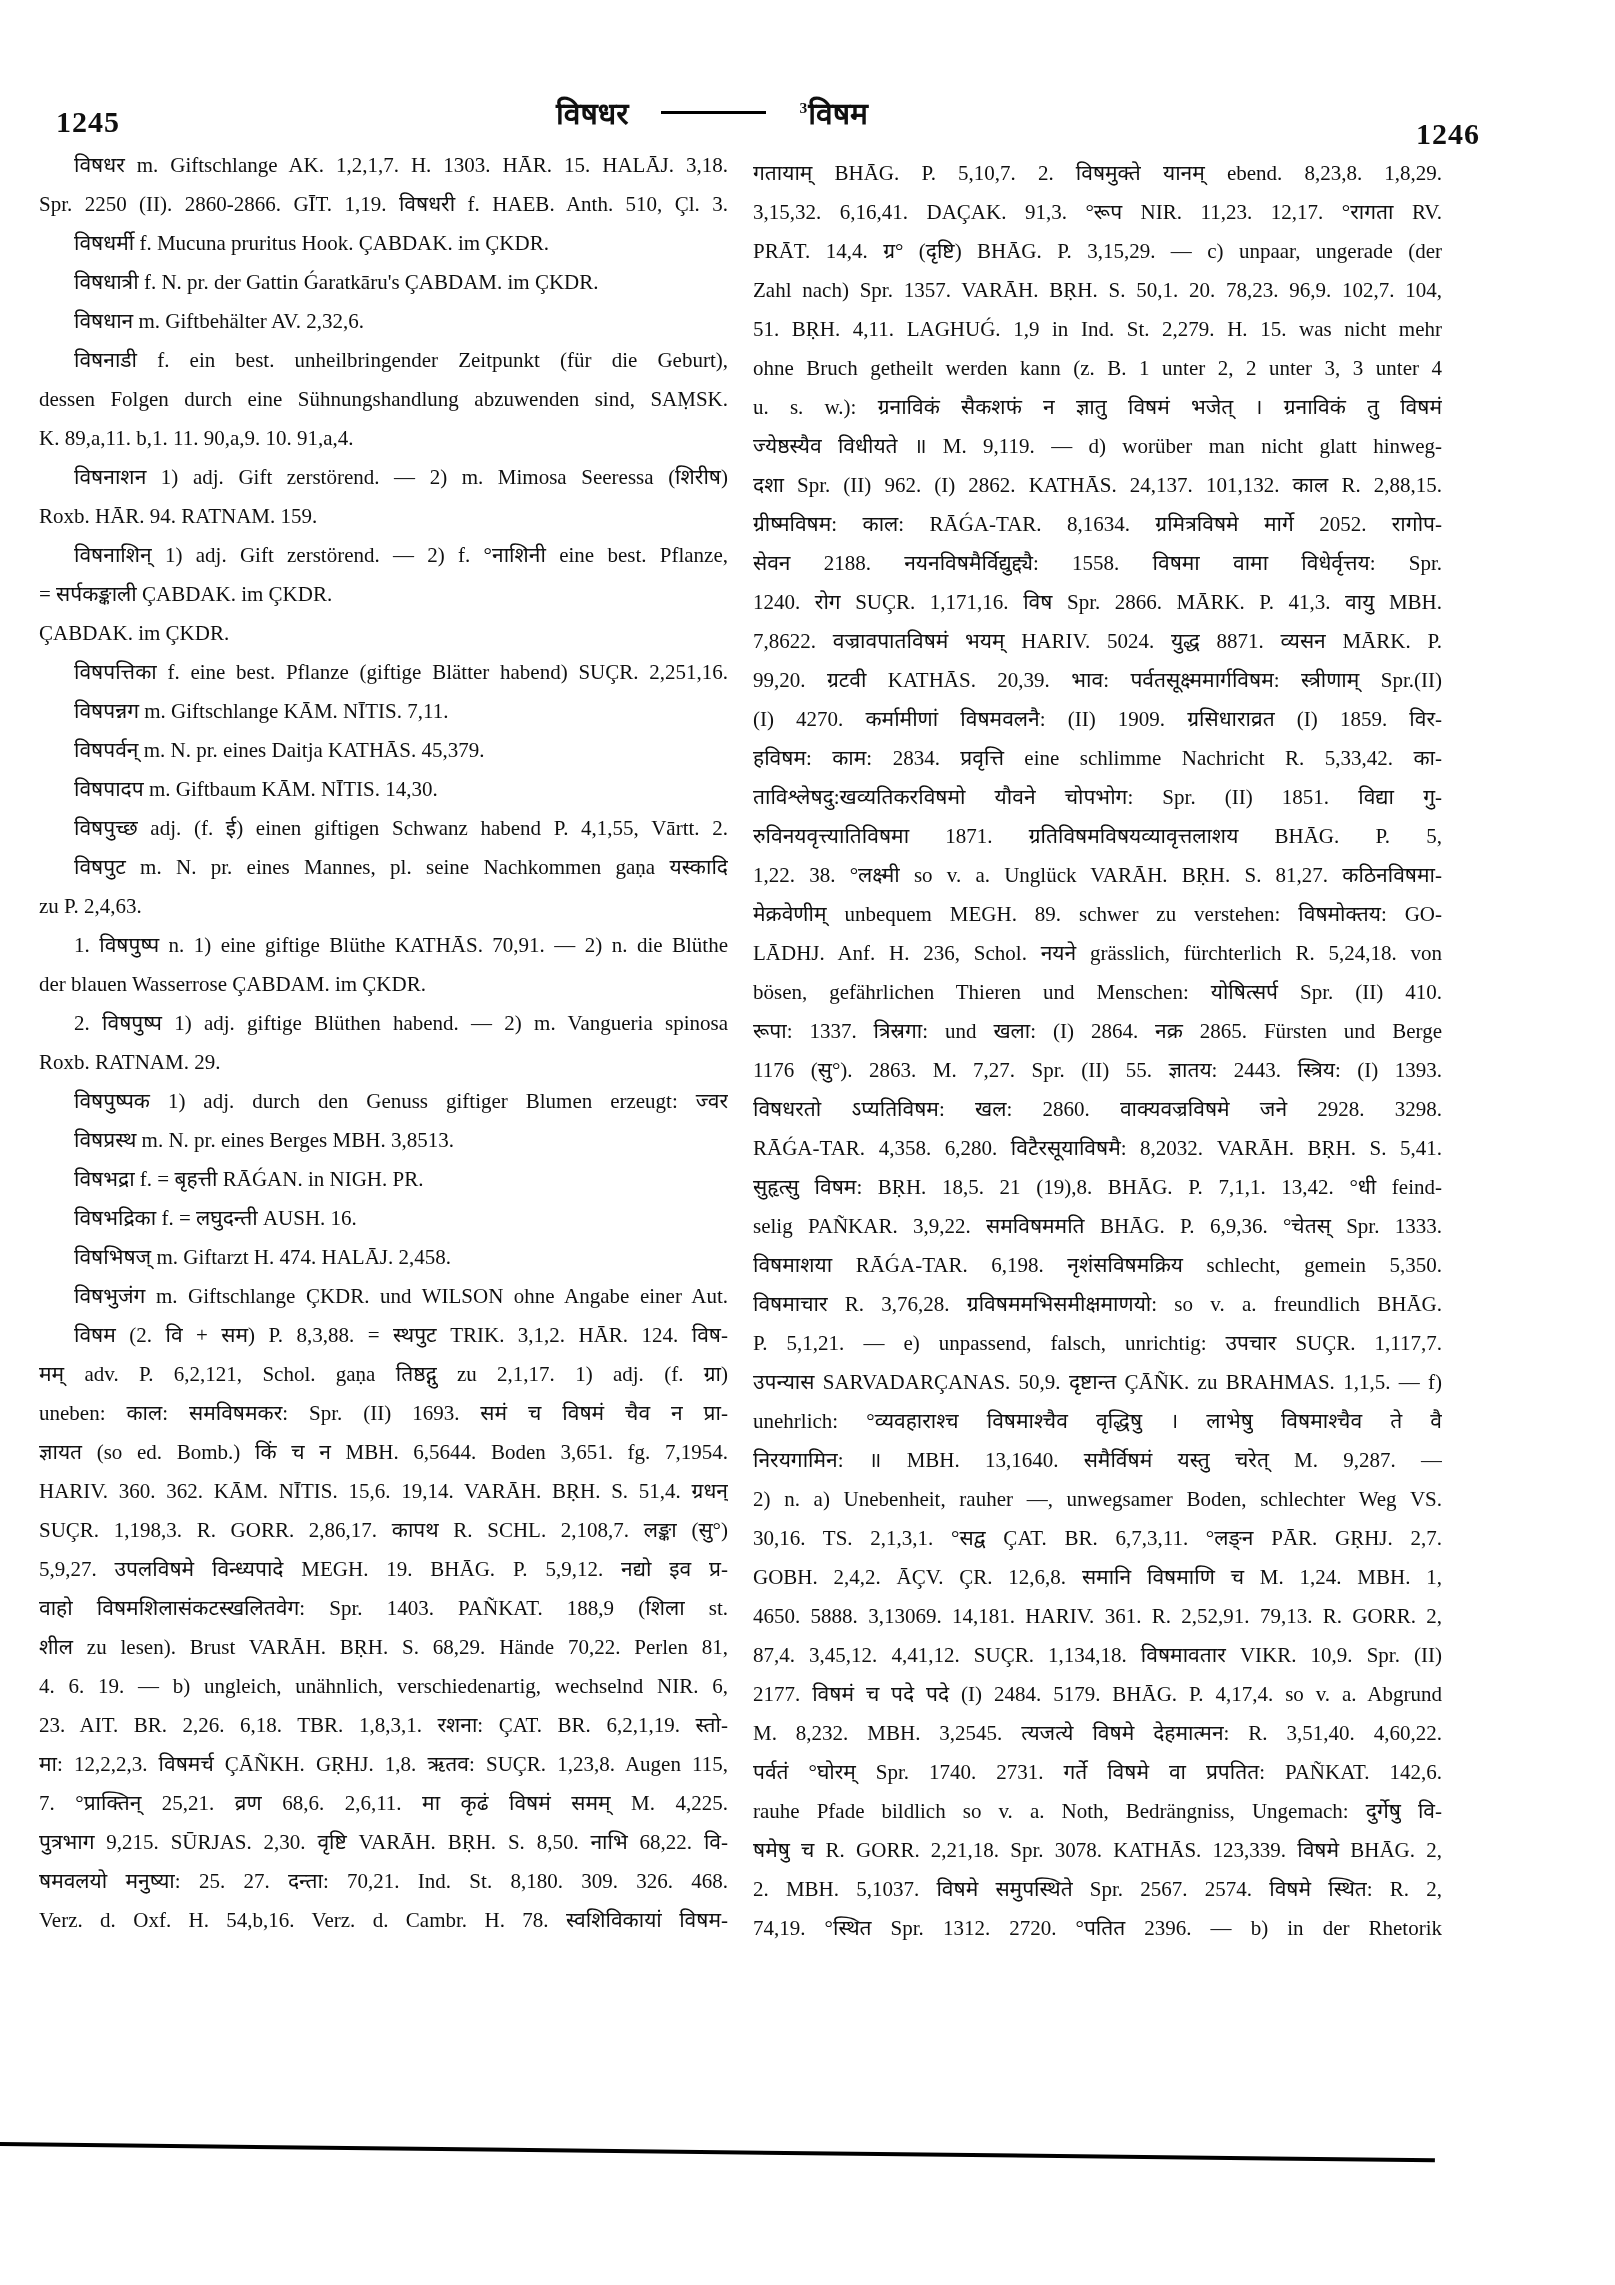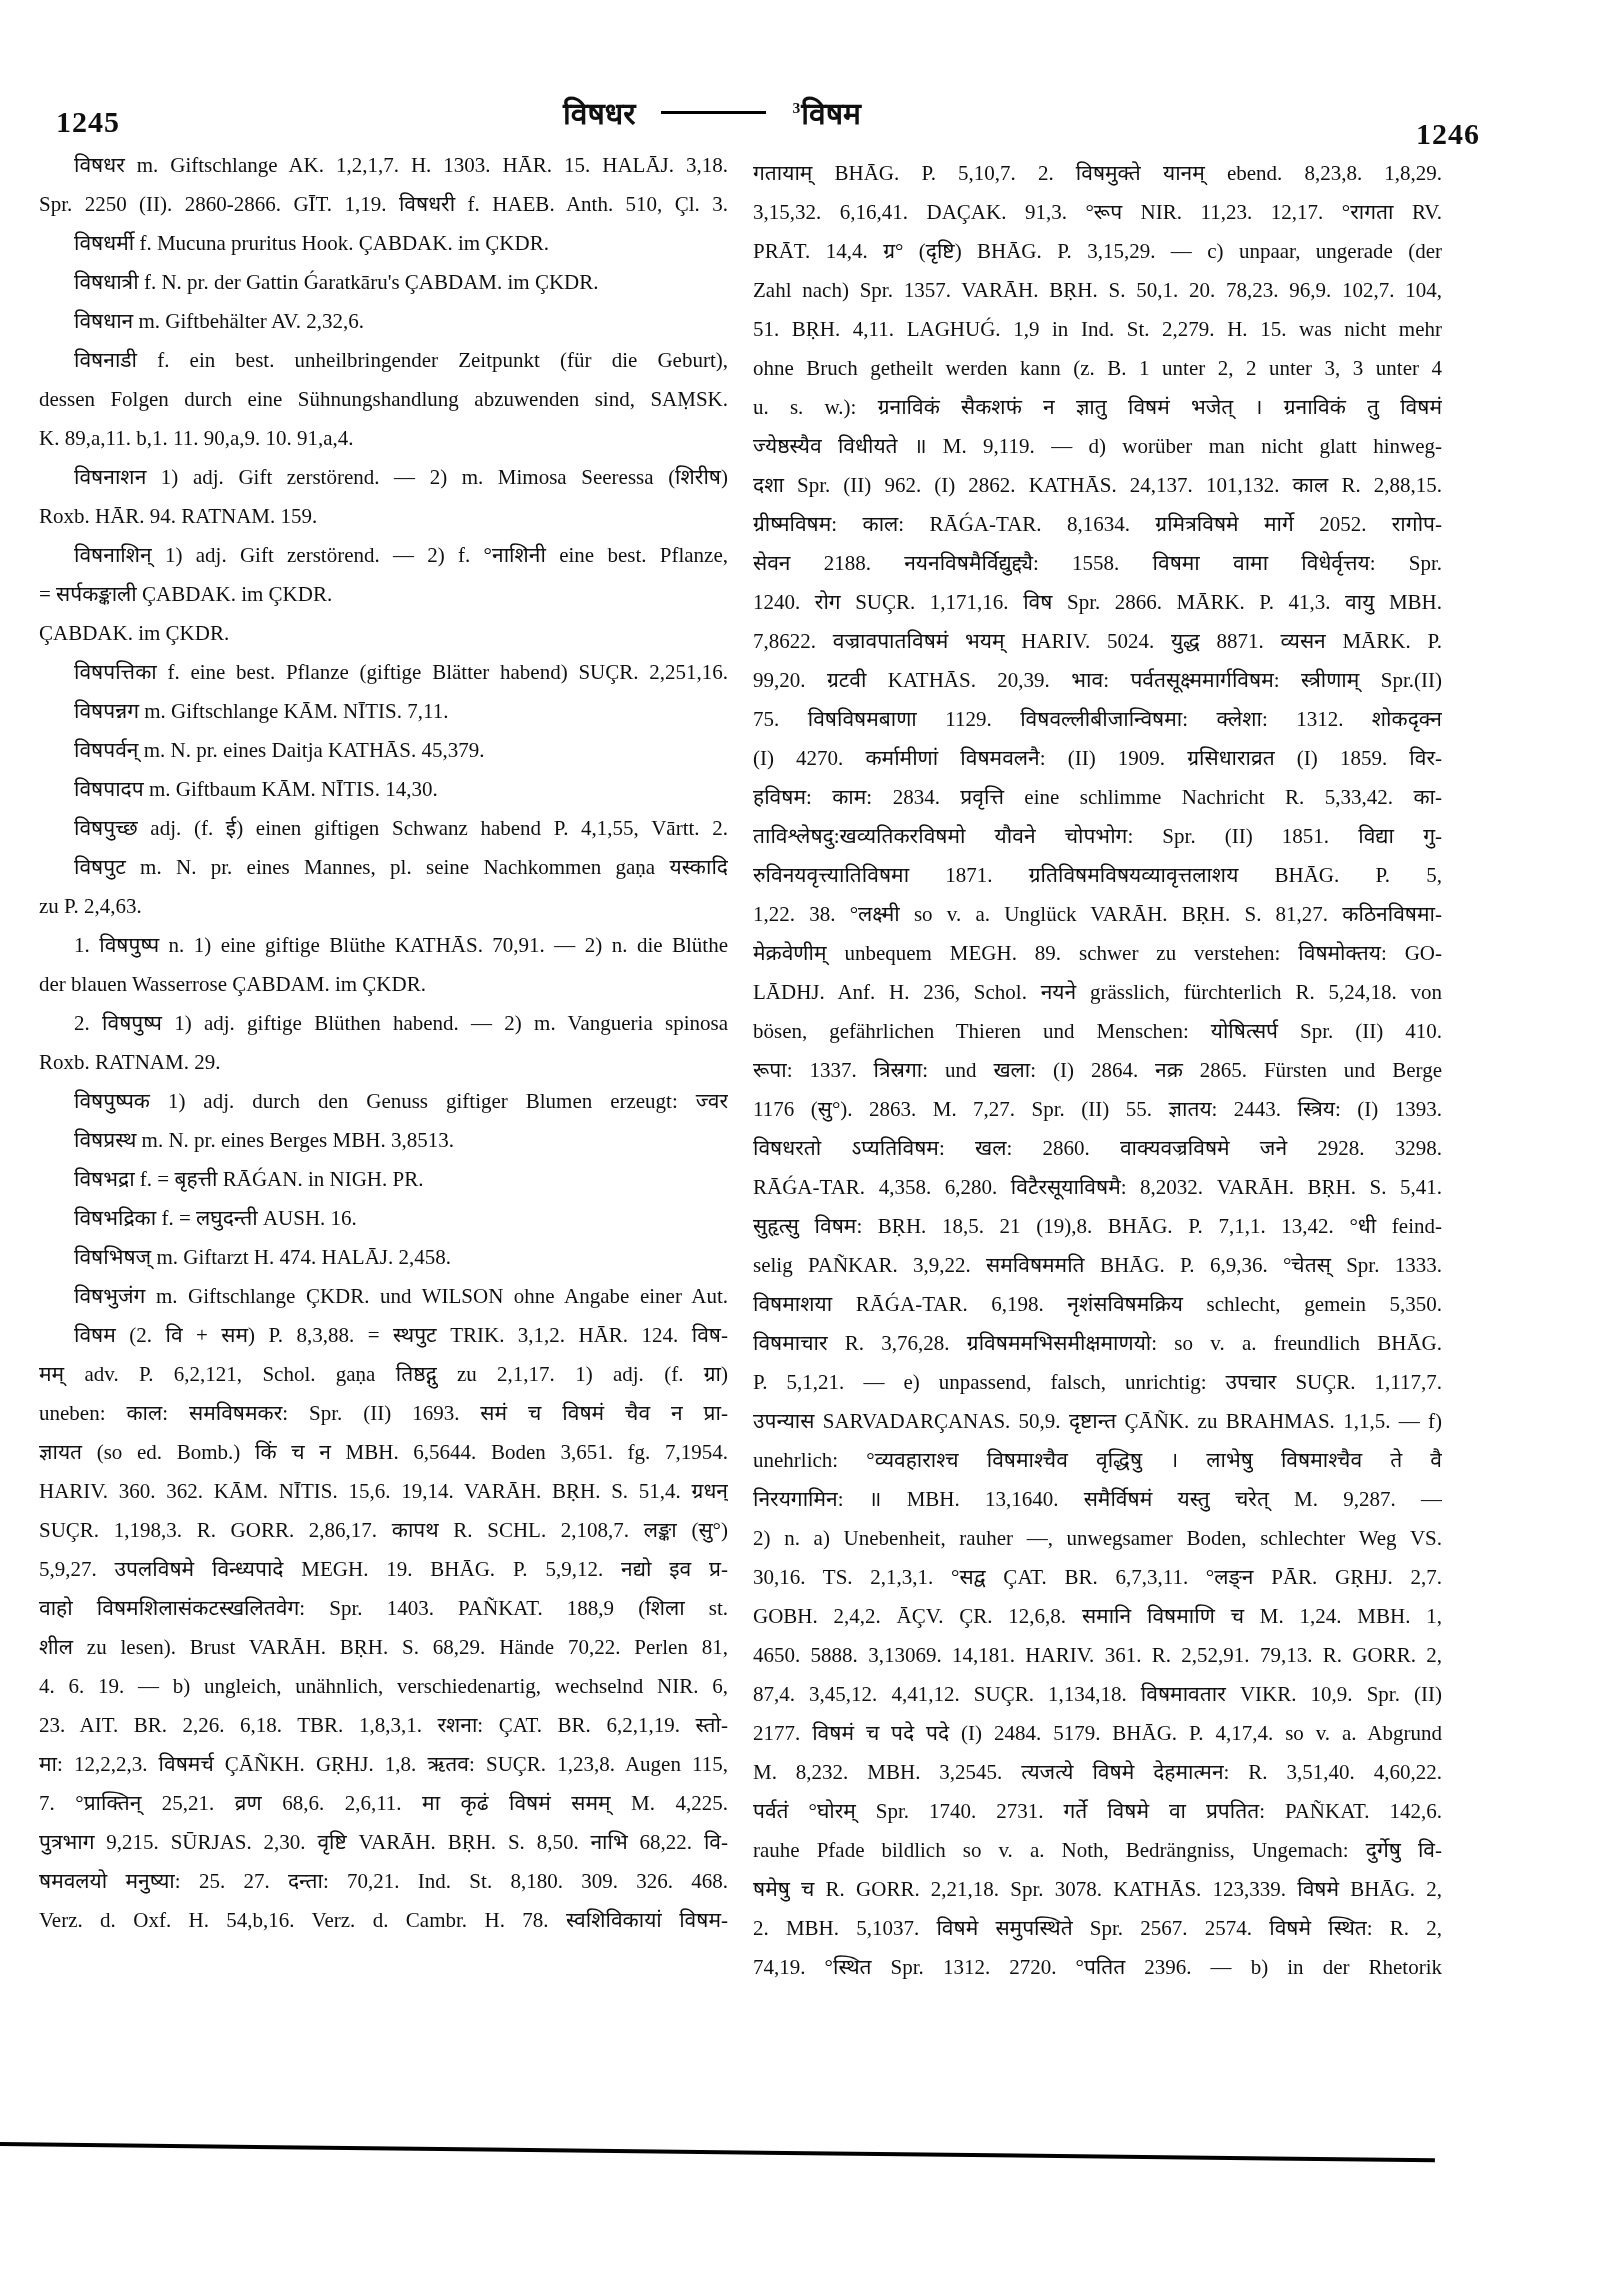--- a/index.html
+++ b/index.html
@@ -9,21 +9,21 @@
     font-family:"Liberation Serif","DejaVu Serif",serif;
     overflow:hidden;
   }
   .page-num {
     position:absolute; font-weight:bold; font-size:30px; letter-spacing:1px;
   }
   #pn-left  { left:56px;  top:93px;margin-top:12px; }
   #pn-right { left:1416px; top:117px; }
   .running-head {
     position:absolute; left:507px; top:92px; width:410px;
-    display:flex; align-items:center; justify-content:center; gap:26px;
+    display:flex; align-items:center; justify-content:center; gap:33px;
     font-size:30px; font-weight:bold;
   }
   .head-dash {
     display:inline-block; width:105px; height:2.9px; background:#000;
   }
   .sup3 { font-size:15.6px; vertical-align:super; font-weight:bold; margin-right:1px; }
   .col {
     position:absolute; width:689px;font-family:Liberation Serif, serif;
   }
   #col-left  { left:39px;  top:146px; }
@@ -112,21 +112,20 @@
       <div class="line">51. BṚH. 4,11. LAGHUǴ. 1,9 in Ind. St. 2,279. H. 15. was nicht mehr</div>
       <div class="line">ohne Bruch getheilt werden kann (z. B. 1 unter 2, 2 unter 3, 3 unter 4</div>
       <div class="line">u. s. w.): ग्रनाविकं सैकशफं न ज्ञातु विषमं भजेत् । ग्रनाविकं तु विषमं</div>
       <div class="line">ज्येष्ठस्यैव विधीयते ॥ M. 9,119. — d) worüber man nicht glatt hinweg-</div>
       <div class="line">दशा Spr. (II) 962. (I) 2862. KATHĀS. 24,137. 101,132. काल R. 2,88,15.</div>
       <div class="line">ग्रीष्मविषम: काल: RĀǴA-TAR. 8,1634. ग्रमित्रविषमे मार्गे 2052. रागोप-</div>
       <div class="line">सेवन 2188. नयनविषमैर्विद्युद्द्यै: 1558. विषमा वामा विधेर्वृत्तय: Spr.</div>
       <div class="line">1240. रोग SUÇR. 1,171,16. विष Spr. 2866. MĀRK. P. 41,3. वायु MBH.</div>
       <div class="line">7,8622. वज्रावपातविषमं भयम् HARIV. 5024. युद्ध 8871. व्यसन MĀRK. P.</div>
       <div class="line">99,20. ग्रटवी KATHĀS. 20,39. भाव: पर्वतसूक्ष्ममार्गविषम: स्त्रीणाम् Spr.(II)</div>
-      <div class="line">75. विषविषमबाणा 1129. विषवल्लीबीजान्विषमा: क्लेशा: 1312. शोकदृक्न</div>
       <div class="line">(I) 4270. कर्मामीणां विषमवलनै: (II) 1909. ग्रसिधाराव्रत (I) 1859. विर-</div>
       <div class="line">हविषम: काम: 2834. प्रवृत्ति eine schlimme Nachricht R. 5,33,42. का-</div>
       <div class="line">ताविश्लेषदु:खव्यतिकरविषमो यौवने चोपभोग: Spr. (II) 1851. विद्या गु-</div>
       <div class="line">रुविनयवृत्त्यातिविषमा 1871. ग्रतिविषमविषयव्यावृत्तलाशय BHĀG. P. 5,</div>
       <div class="line">1,22. 38. °लक्ष्मी so v. a. Unglück VARĀH. BṚH. S. 81,27. कठिनविषमा-</div>
       <div class="line">मेक्रवेणीम् unbequem MEGH. 89. schwer zu verstehen: विषमोक्तय: GO-</div>
       <div class="line">LĀDHJ. Anf. H. 236, Schol. नयने grässlich, fürchterlich R. 5,24,18. von</div>
       <div class="line">bösen, gefährlichen Thieren und Menschen: योषित्सर्प Spr. (II) 410.</div>
       <div class="line">रूपा: 1337. त्रिस्रगा: und खला: (I) 2864. नक्र 2865. Fürsten und Berge</div>
       <div class="line">1176 (सु°). 2863. M. 7,27. Spr. (II) 55. ज्ञातय: 2443. स्त्रिय: (I) 1393.</div>

